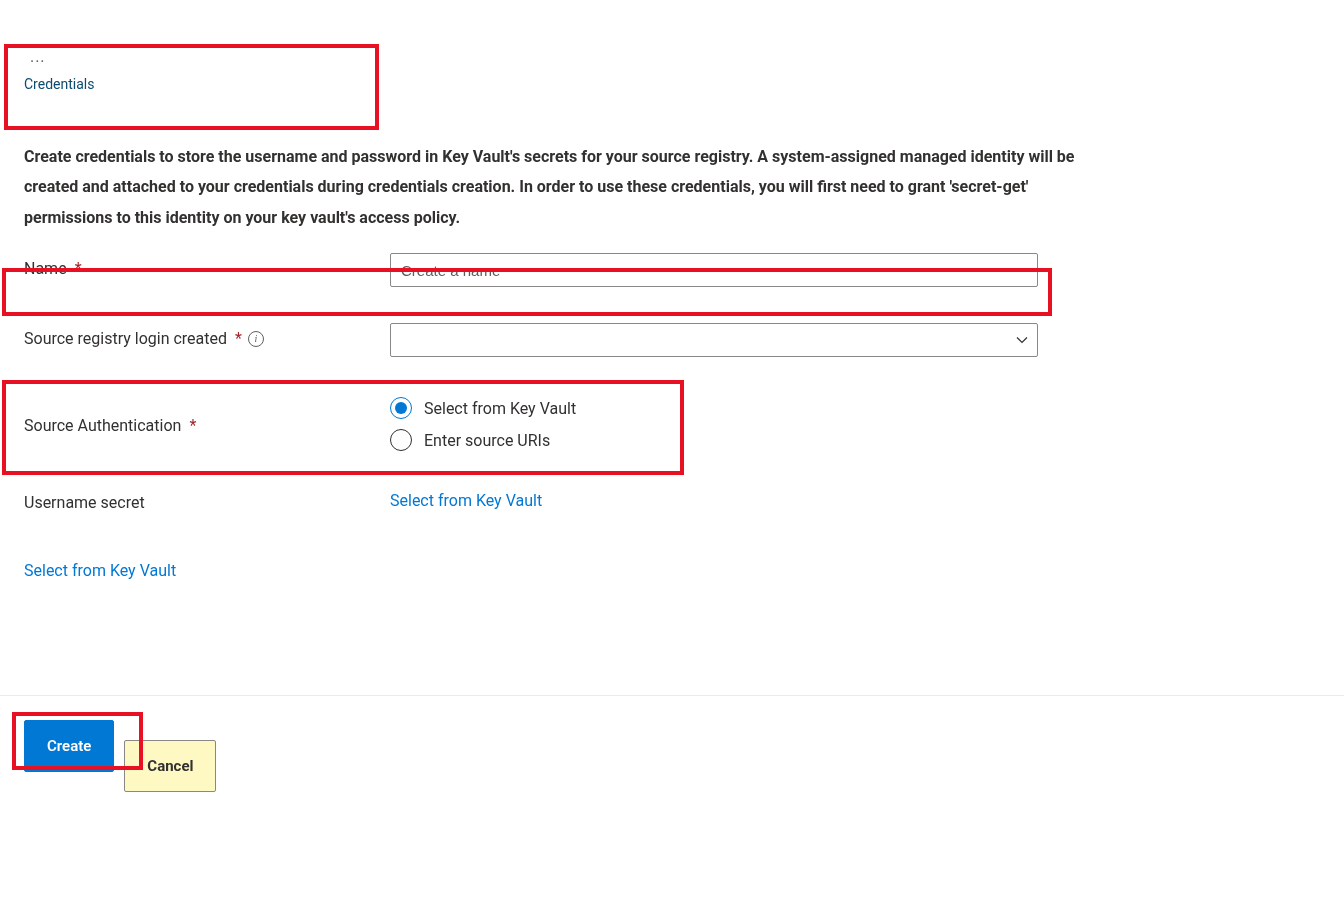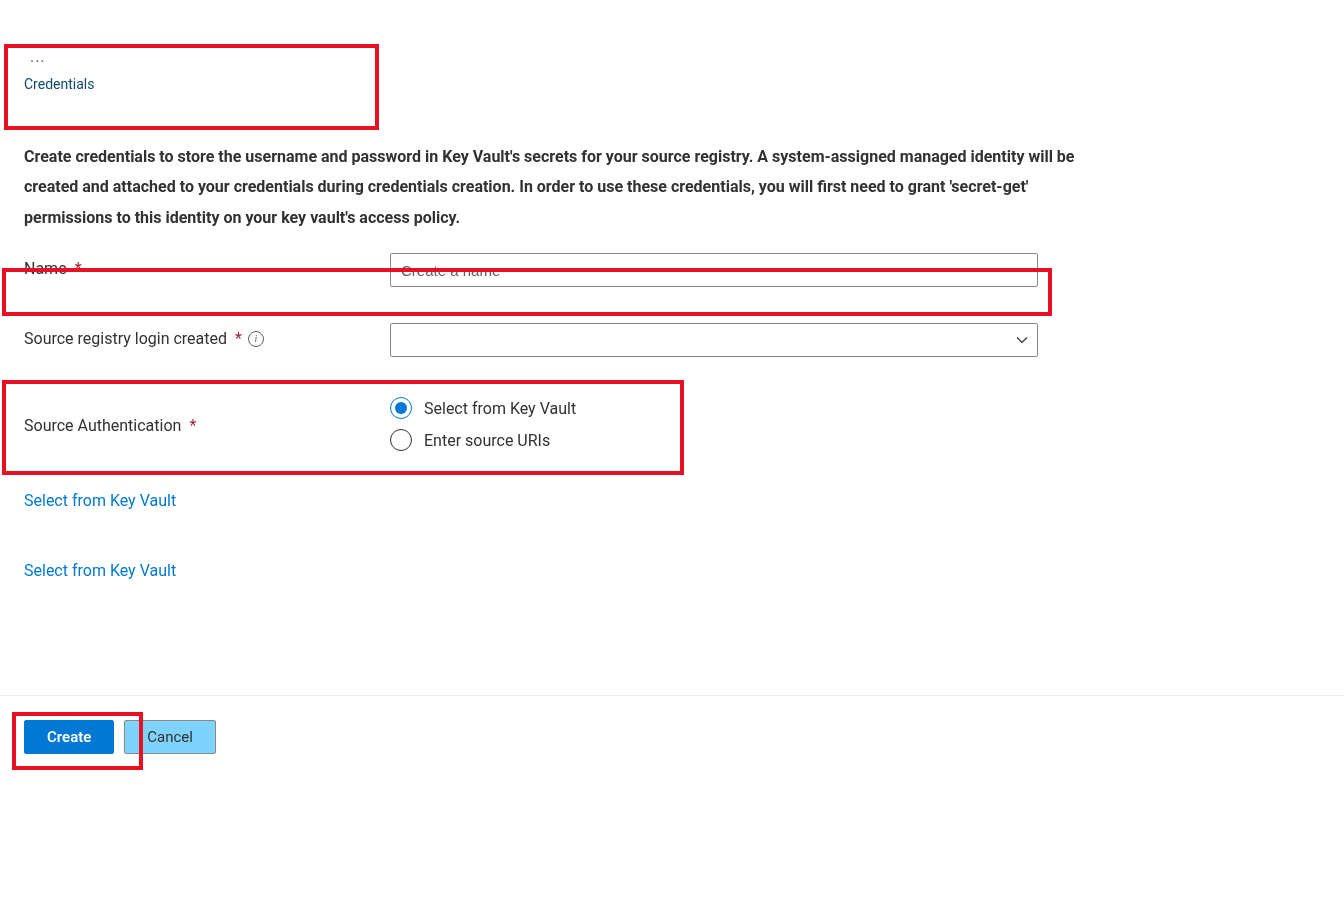--- a/index.html
+++ b/index.html
@@ -208,41 +208,42 @@
       position: absolute;
       left: 0;
       top: 695px;
       width: 100%;
       border-top: 1px solid #edebe9;
       padding: 24px;
       display: flex;
       gap: 10px;
     }
     .btn {
-      height: 34px;
+      height: 52px;
       padding: 0 22px;
       font-size: 15px;
       font-family: inherit;
       cursor: pointer;
       border-radius: 2px;
       display: inline-flex;
       align-items: center;
       justify-content: center;
     }
     .btn-primary {
       background: #0078d4;
       color: #ffffff;
       border: 1px solid #0078d4;
       font-weight: 600;
     }
     .btn-secondary {
-      background: #7dd3fc;
+      background: #fef9c3;
       color: #323130;
       border: 1px solid #8a8886;
-      font-weight: 400;
+      font-weight: 700;
+      margin-top: 20px;
     }
   </style>
 </head>
 <body>
 
 <div class="highlight-box hl-header"></div>
 <div class="highlight-box hl-name"></div>
 <div class="highlight-box hl-auth"></div>
 <div class="highlight-box hl-create"></div>
 
@@ -299,20 +300,23 @@
           </label>
           <label class="radio-option">
             <span class="radio-circle"></span>
             <span>Enter source URIs</span>
           </label>
         </div>
       </div>
     </div>
 
     <div class="form-row" style="margin-top:36px;">
+      <div class="form-label">
+        <span>Username secret</span>
+      </div>
       <div class="form-control">
         <a class="link">Select from Key Vault</a>
       </div>
     </div>
 
     <div class="form-row">
       <div class="form-control">
         <a class="link">Select from Key Vault</a>
       </div>
     </div>

